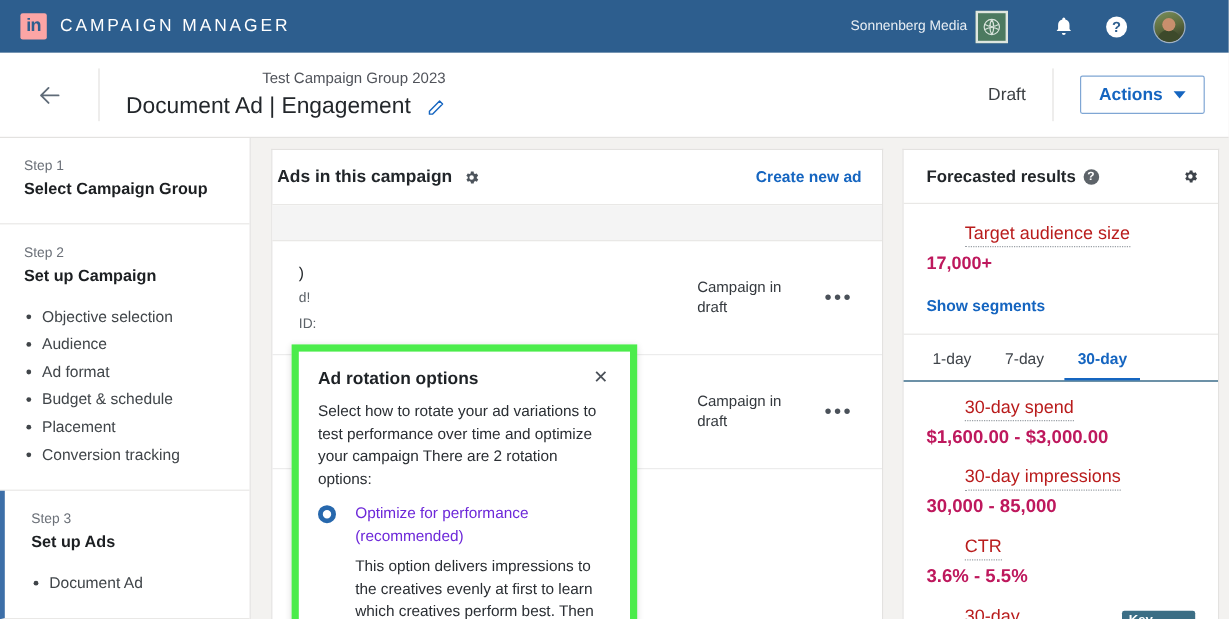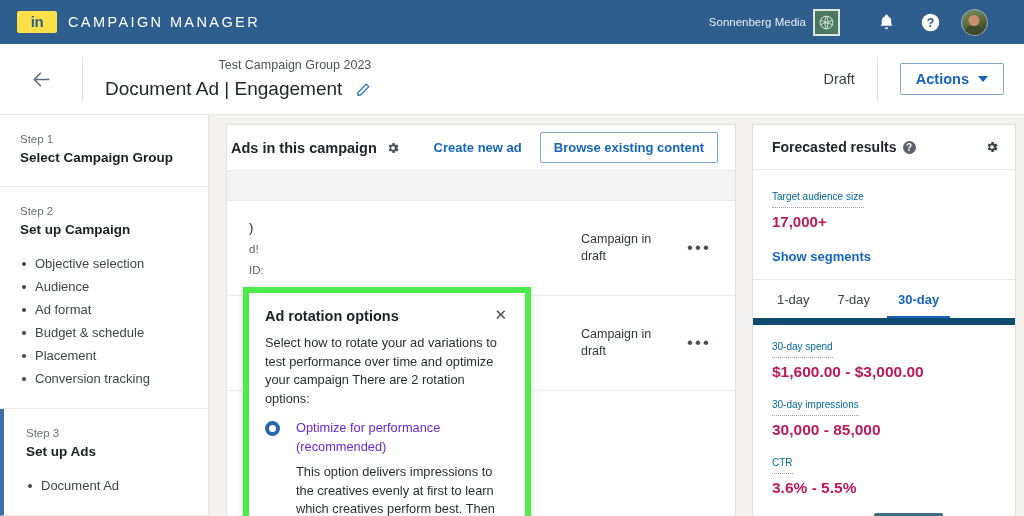--- a/index.html
+++ b/index.html
@@ -13,21 +13,21 @@
   .app { position: relative; width: 1024px; height: 516px; }
 
   
   .topbar {
     position: absolute; top: 0; left: 0; right: 0; height: 44px;
     background: #2d5e8e;
     display: flex; align-items: center;
   }
   .brand { display: flex; align-items: center; padding-left: 17px; }
   .li-logo {
-    width: 40px; height: 22px; background: #fde047; border-radius: 2px;
+    width: 22px; height: 22px; background: #fca5a5; border-radius: 2px;
     display: flex; align-items: center; justify-content: center;
     color: #2d5e8e; font-weight: bold; font-size: 15px; line-height: 1;
     font-family: "Liberation Sans", sans-serif;
   }
   .li-logo span { position: relative; top: -1px; letter-spacing: -0.5px; }
   .brand-text {
     color: #ffffff; font-size: 14.5px; letter-spacing: 2.4px;
     margin-left: 11px; font-weight: 400;
   }
   .topbar-right {
@@ -154,28 +154,28 @@
   }
   .fr-title { font-size: 14px; font-weight: bold; color: #22262a; }
   .help-dot {
     width: 13px; height: 13px; border-radius: 50%; background: #5d6369; color: #fff;
     font-size: 10px; line-height: 13px; text-align: center; margin-left: 6px; font-weight: bold;
     display: inline-block;
   }
   .fr-gear { margin-left: auto; color: #3d434a; display: inline-flex; }
   .fr-sec1 { padding: 16px 19px 14px; border-bottom: 1px solid #e9e8e6; }
   .dotted-label {
-    font-size: 10px; color: #0369a1; line-height: 18px;
-    border-bottom: 1px dotted #9aa0a6; display: inline-block; padding-bottom: 1px;
+    font-size: 15px; color: #b91c1c; line-height: 18px;
+    border-bottom: 1px dotted #9aa0a6; display: inline-block; padding-bottom: 1px; margin-left: 32px;
   }
   .big-val { font-size: 15px; font-weight: bold; color: #be185d; line-height: 22px; margin-top: 3px; }
   .show-seg {
     font-size: 13px; font-weight: bold; color: #1565c0; margin-top: 16px; display: inline-block;
   }
-  .fr-tabs { display: flex; padding: 0 10px; border-bottom: 7px solid #0c4a6e; }
+  .fr-tabs { display: flex; padding: 0 10px; border-bottom: 1px solid #0c4a6e; }
   .fr-tab {
     font-size: 13px; color: #3f444a; padding: 12px 11px 9px; margin: 0 3px;
     border-bottom: 2px solid transparent;
   }
   .fr-tab.on { color: #1565c0; font-weight: bold; border-bottom-color: #1565c0; }
   .fr-metrics { padding: 13px 19px 0; }
   .metric { margin-bottom: 13px; }
   .metric-row { display: flex; align-items: center; gap: 8px; }
   .key-badge {
     background: #3c6e85; color: #fff; font-size: 11px; font-weight: bold;
@@ -302,21 +302,20 @@
 
     <div class="center">
       <div class="center-head">
         <span class="center-title">Ads in this campaign</span>
         <span class="gear">
           <svg width="14" height="14" viewBox="0 0 24 24" fill="#4d545c">
             <path d="M19.4 13a7.6 7.6 0 0 0 0-2l2-1.6-2-3.4-2.4 1a7.5 7.5 0 0 0-1.7-1l-.4-2.6h-3.9l-.4 2.6c-.6.2-1.2.6-1.7 1l-2.4-1-2 3.4L6.6 11a7.6 7.6 0 0 0 0 2l-2 1.6 2 3.4 2.4-1c.5.4 1.1.8 1.7 1l.4 2.6h3.9l.4-2.6c.6-.2 1.2-.6 1.7-1l2.4 1 2-3.4zM12 15.2A3.2 3.2 0 1 1 12 8.8a3.2 3.2 0 0 1 0 6.4z"></path>
           </svg>
         </span>
         <a class="create-link">Create new ad</a>
-        <button class="browse-btn">Browse existing content</button>
       </div>
       <div class="table-subhead"></div>
       <div class="ad-row">
         <div class="col-name">
           <div class="nm-line1">)</div>
           <div class="nm-line2">d!</div>
           <div class="nm-line2">ID:</div>
         </div>
         <div class="col-status">Campaign in draft</div>
         <div class="col-more">•••</div>

